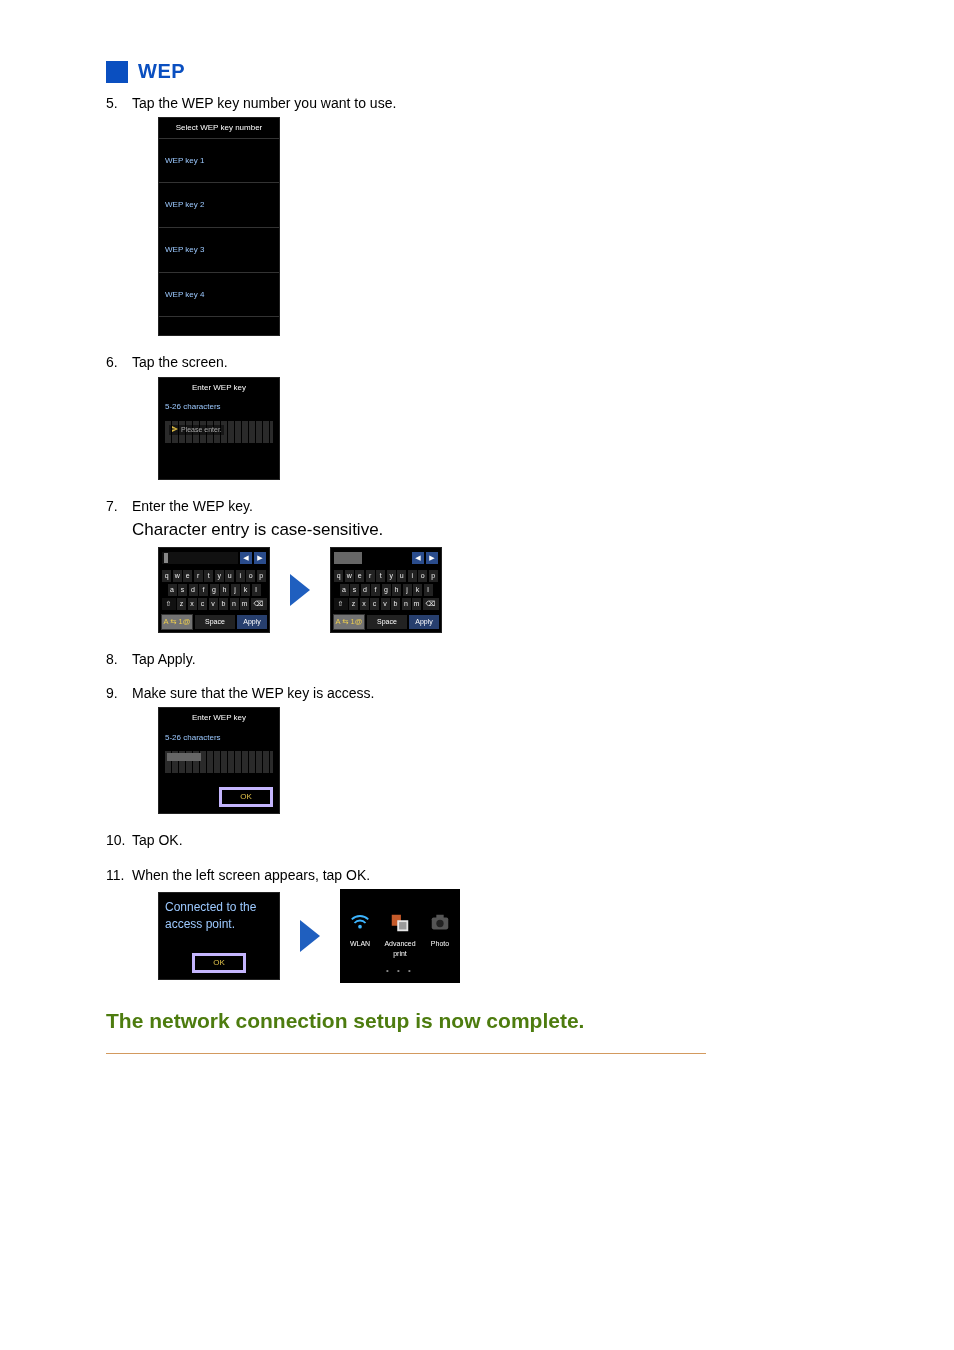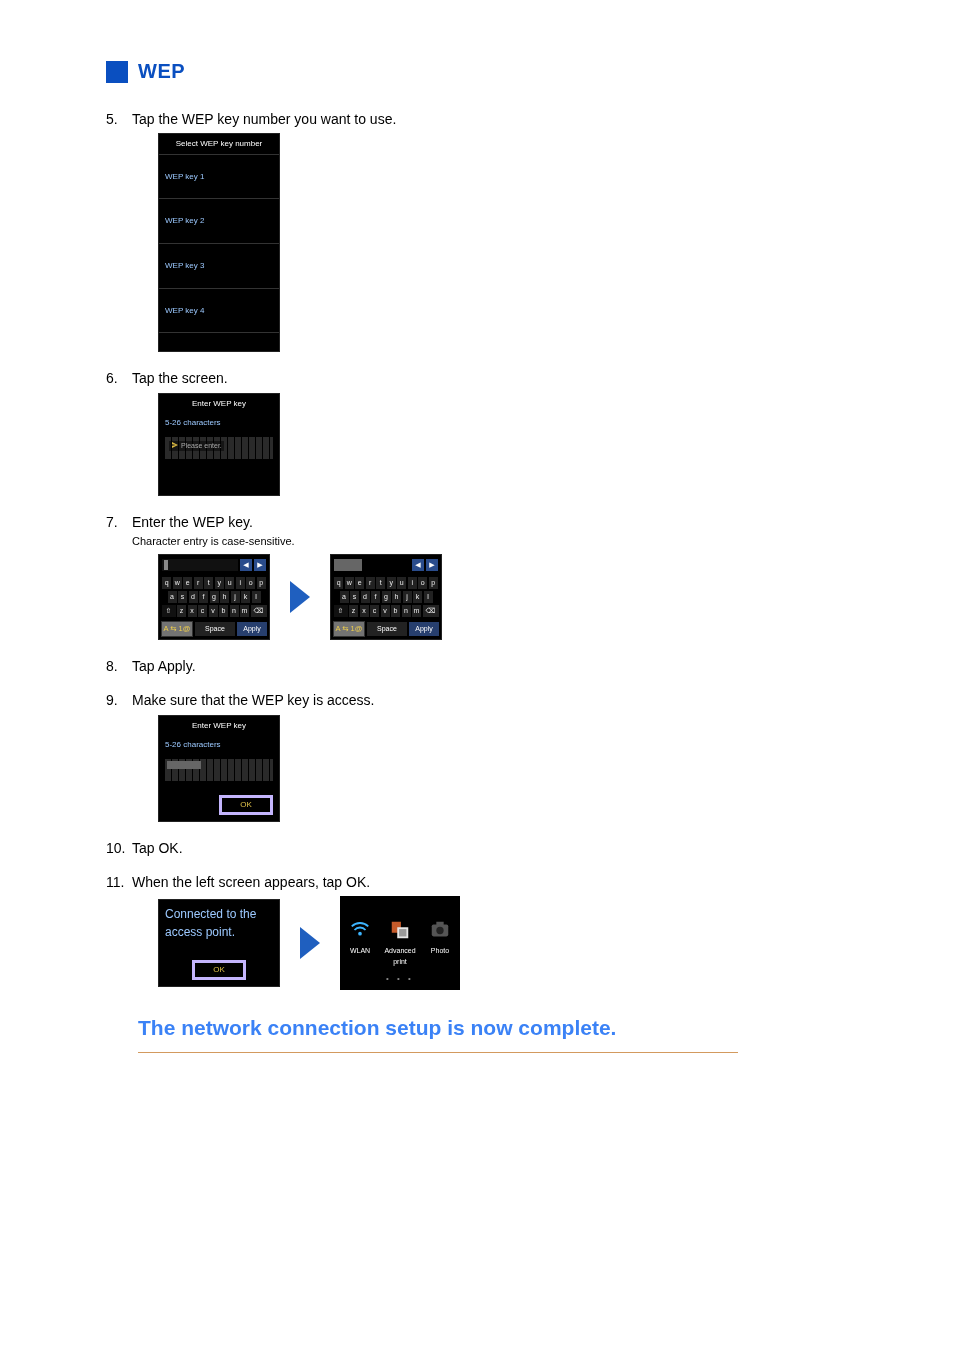--- a/index.html
+++ b/index.html
@@ -9,21 +9,21 @@
     font-size: 14px;
     color: #000;
     background: #fff;
     width: 954px;
     box-sizing: border-box;
   }
   .wep-head {
     display: flex;
     align-items: flex-end;
     gap: 10px;
-    margin-bottom: 26px;
+    margin-bottom: 10px;
   }
   .wep-square {
     width: 22px;
     height: 22px;
     background: #0a4fc0;
   }
   .wep-title {
     font-family: "Arial Black", Arial, sans-serif;
     font-weight: 900;
     font-size: 20px;
@@ -43,21 +43,21 @@
     margin-bottom: 14px;
     line-height: 1.45;
   }
   ol.steps > li::before {
     content: counter(step) ".";
     position: absolute;
     left: 0;
     top: 0;
   }
   .subtext {
-    font-size: 11px;
+    font-size: 17px;
     margin-top:2px;
   }
   .imgwrap {
     margin: 4px 0 16px 26px;
   }
   .imgrow {
     display:flex;
     align-items:center;
     gap:18px;
     margin: 4px 0 16px 26px;
@@ -192,27 +192,26 @@
   .home-dots {
     position:absolute; bottom:6px; left:0; right:0; text-align:center;
     color:#888; font-size:8px; letter-spacing:3px;
   }
   svg { display:block; }
 
   .big-arrow svg { width:24px; height:36px; }
 
   .complete {
     margin-top: 26px;
-    padding-bottom: 12px;
+    padding-bottom: 20px;
     border-bottom: 1px solid #d39a5e;
-    color:#3b82f6;
+    color:#4d7c0f;
     font-weight:bold;
     font-size:21px;
     width: 600px;
-    margin-left: 32px;
   }
 </style>
 </head>
 <body>
 
 <div class="wep-head">
   <div class="wep-square"></div>
   <div class="wep-title">WEP</div>
 </div>
 

